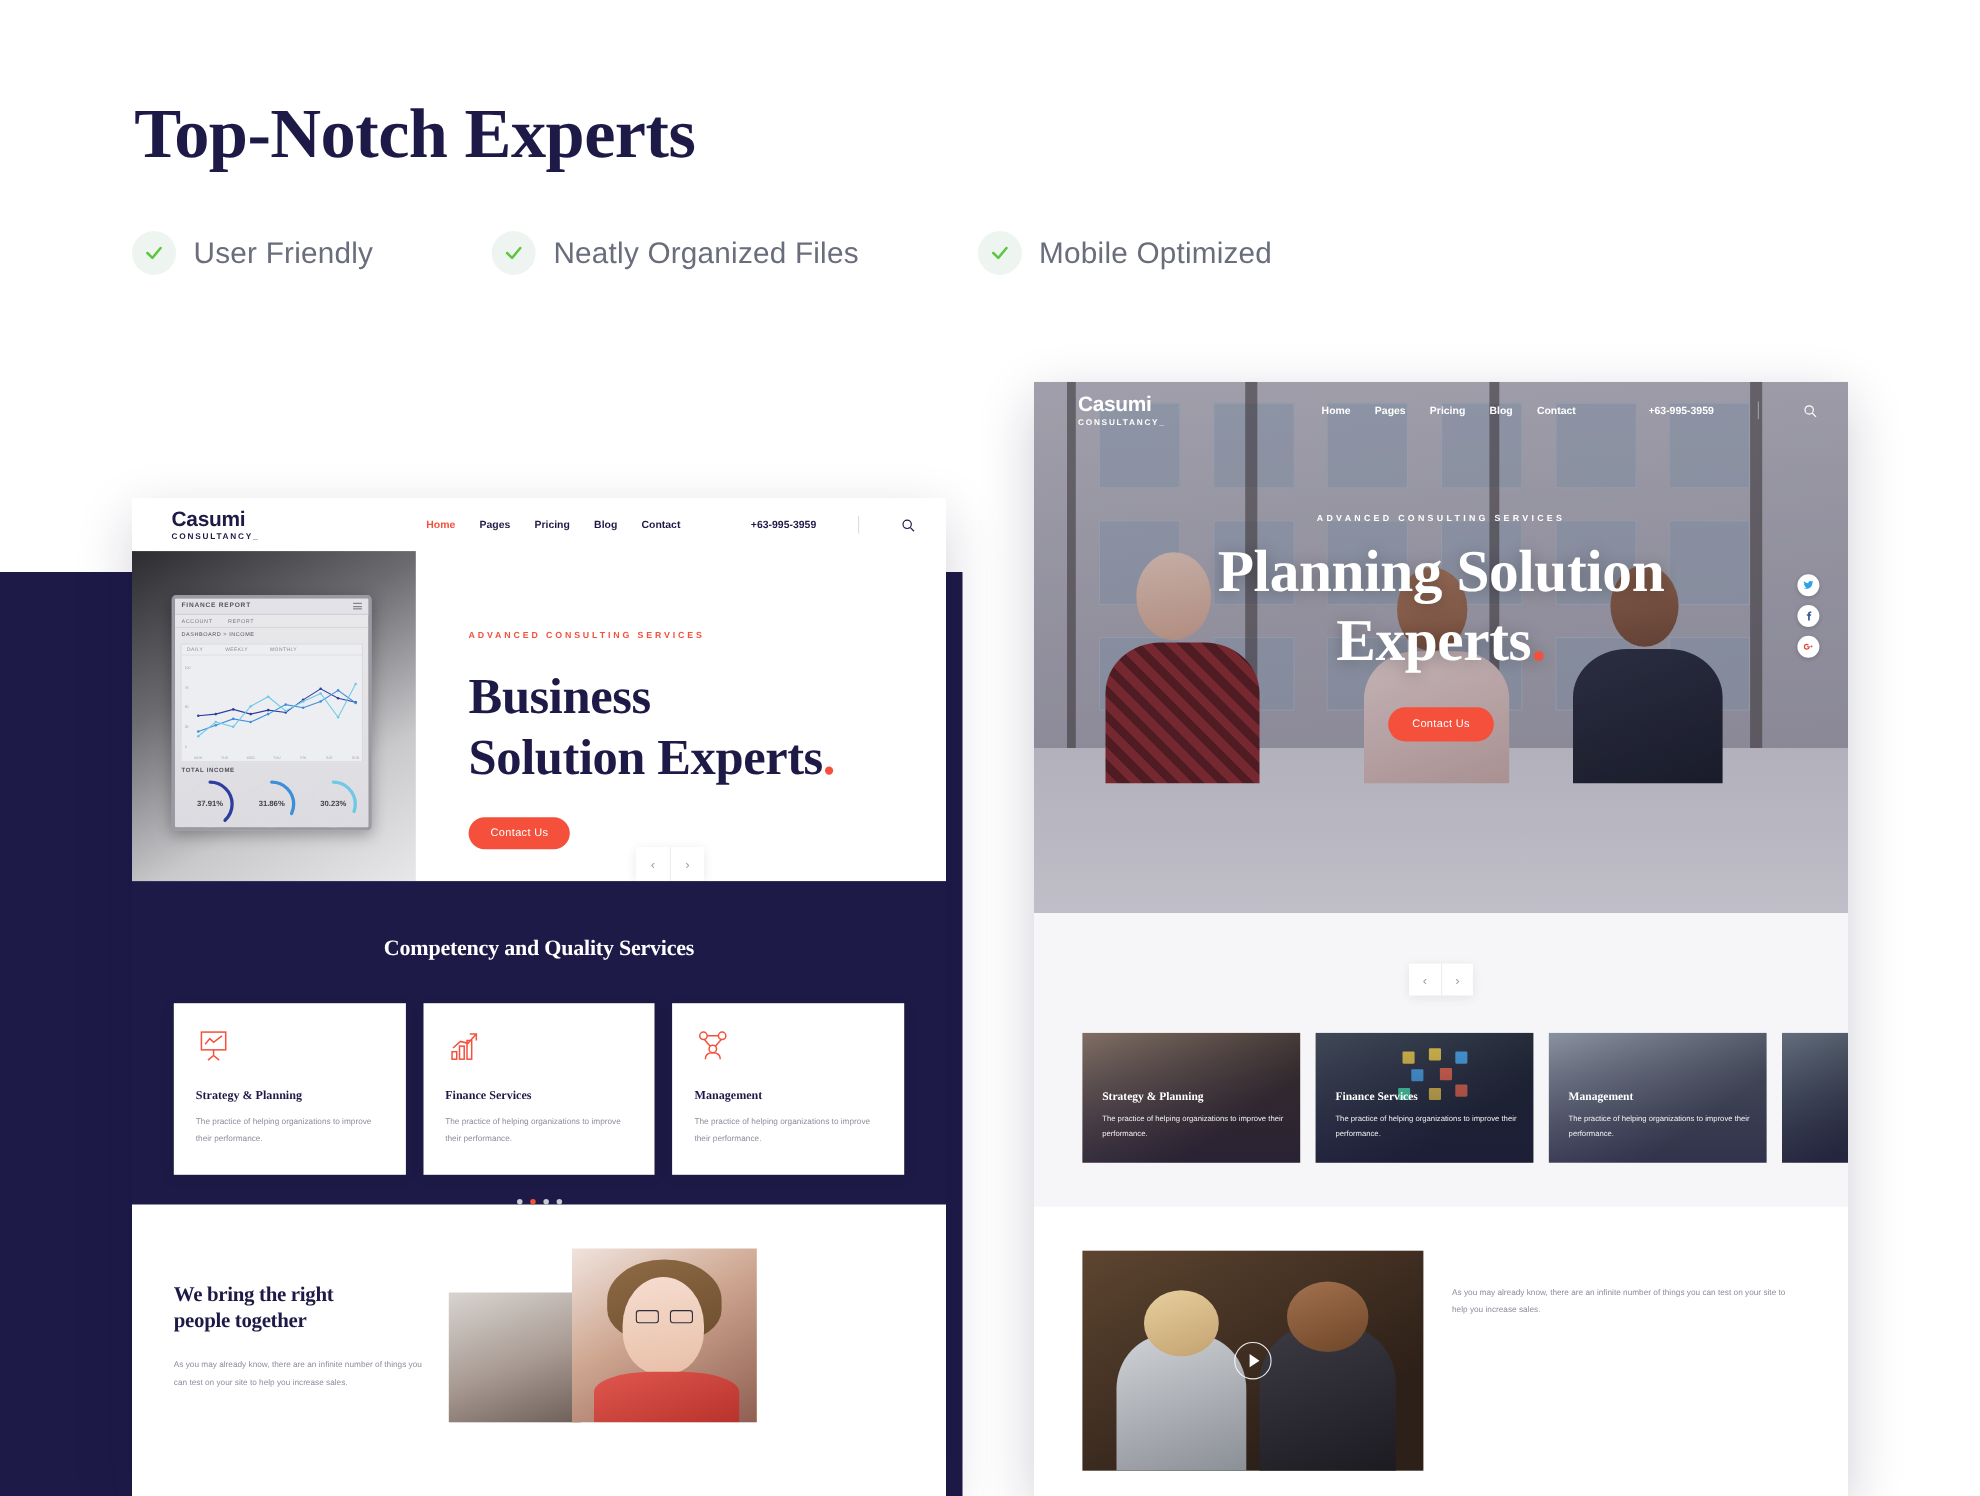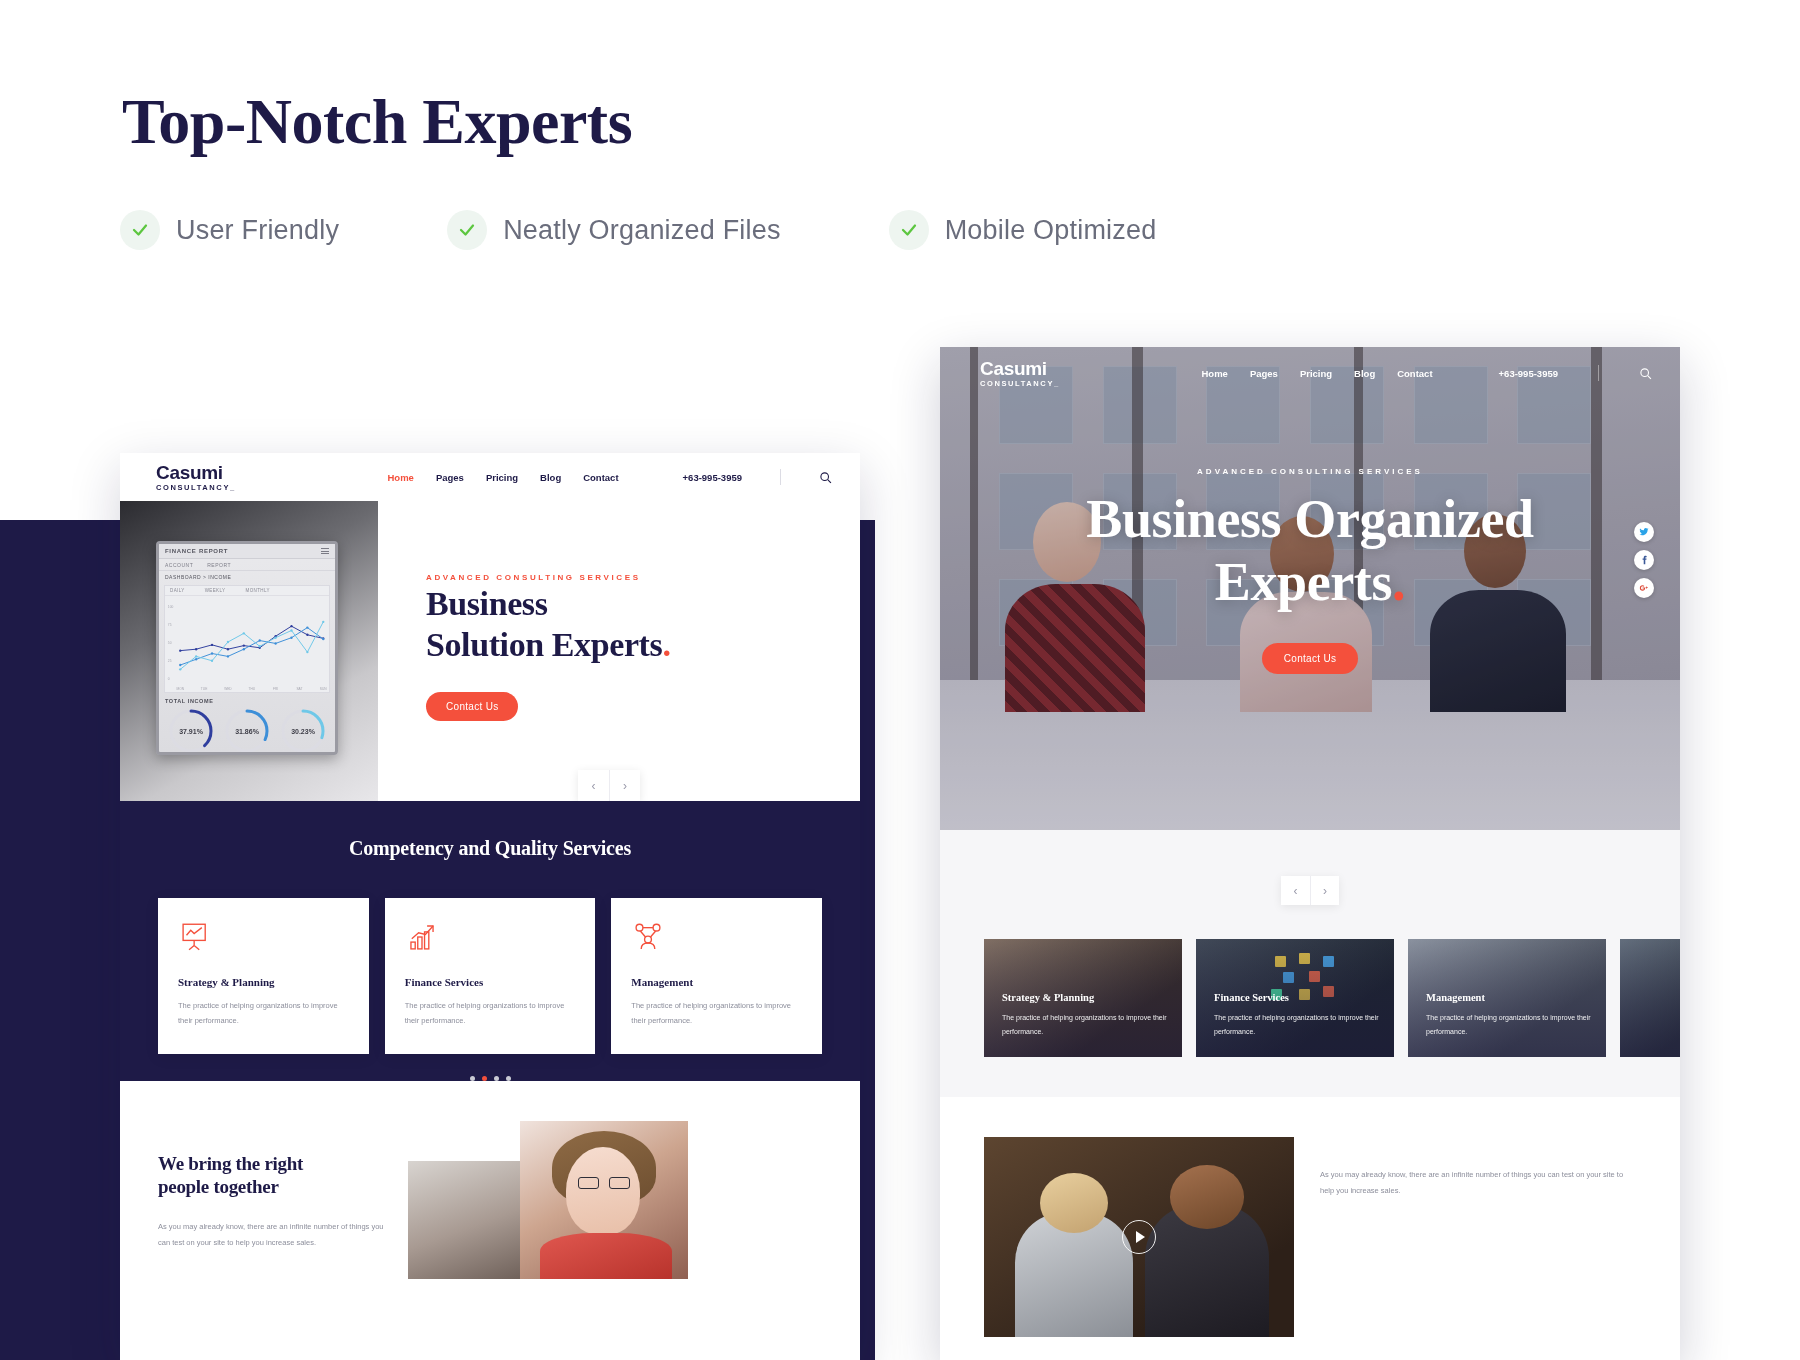--- a/index.html
+++ b/index.html
@@ -119,40 +119,40 @@
     font-size:7px; color:#3e3e48; font-weight:600;
   }
 
   .ml-hero-txt{ flex:1; padding:72px 0 0 48px; position:relative; }
   .eyebrow{
     font-size:8px; font-weight:700; color:#f4503c; letter-spacing:2.6px;
     text-transform:uppercase;
   }
   .htitle{
     font-family:"Liberation Serif", serif; font-weight:700; color:#1e1a47;
-    font-size:34px; line-height:1.22; margin-top:1px; letter-spacing:-0.4px;
+    font-size:46px; line-height:1.22; margin-top:23px; letter-spacing:-0.4px;
   }
   .dotred{ color:#f4503c; }
   .btn-red{
     margin-top:26px; display:inline-block; background:#f4503c; color:#fff;
     font-size:10px; font-weight:400; padding:9px 20px; border-radius:20px;
     letter-spacing:.3px;
   }
   .arrows{
     position:absolute; left:200px; bottom:0; display:flex;
     background:#fff; box-shadow:0 2px 10px rgba(0,0,0,.1);
   }
   .arrows div{
     width:31px; height:31px; display:flex; align-items:center; justify-content:center;
     color:#9a9aaa; font-size:12px;
   }
   .arrows div+div{ border-left:1px solid #ececf1; }
 
   
-  .ml-serv{ background:#1e1a47; padding:36px 0 0; position:relative; }
+  .ml-serv{ background:#1e1a47; padding:50px 0 0; position:relative; }
   .serv-title{
     text-align:center; color:#fff; font-family:"Liberation Serif", serif;
     font-weight:700; font-size:20px; letter-spacing:-0.2px;
   }
   .cards{ display:flex; gap:16px; padding:38px 38px 0; }
   .card{
     flex:1; background:#fff; padding:22px 20px 26px; min-height:150px;
     box-shadow:0 3px 14px rgba(0,0,0,.08);
   }
   .card-ic{ height:38px; margin-bottom:18px; }
@@ -606,21 +606,21 @@
               <circle cx="10.5" cy="10.5" r="7"></circle>
               <line x1="16" y1="16" x2="22" y2="22"></line>
             </svg>
         </span>
       </div>
     </div>
 
     <div class="mr-hero-txt">
       <div class="eyebrow light">ADVANCED CONSULTING SERVICES</div>
       <div class="htitle light">
-        <span>Business Organized</span><br>
+        <span>Planning Solution</span><br>
         <span>Experts</span><span class="dotred">.</span>
       </div>
       <div class="btn-red center">Contact Us</div>
     </div>
 
     <div class="socials">
       <div class="soc">
         <svg viewBox="0 0 24 24" fill="#2aa3e8">
             <path d="M23 5a9 9 0 01-2.6.7A4.5 4.5 0 0022.4 3a9 9 0 01-2.9 1.1A4.5 4.5 0 0011.8 8 12.8 12.8 0 012.5 3.3a4.5 4.5 0 001.4 6 4.4 4.4 0 01-2-.6 4.5 4.5 0 003.6 4.4 4.5 4.5 0 01-2 .1 4.5 4.5 0 004.2 3.1A9 9 0 011 18.2 12.7 12.7 0 007.9 20c8.3 0 12.8-6.9 12.8-12.8V6.6A9 9 0 0023 5z"></path>
           </svg>

